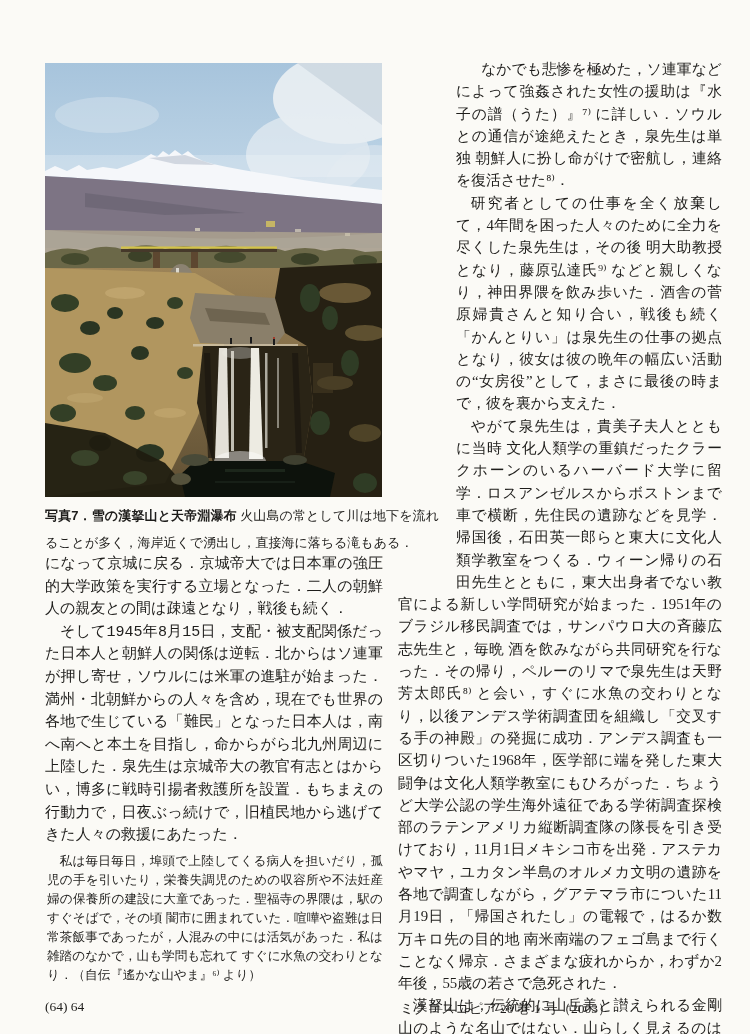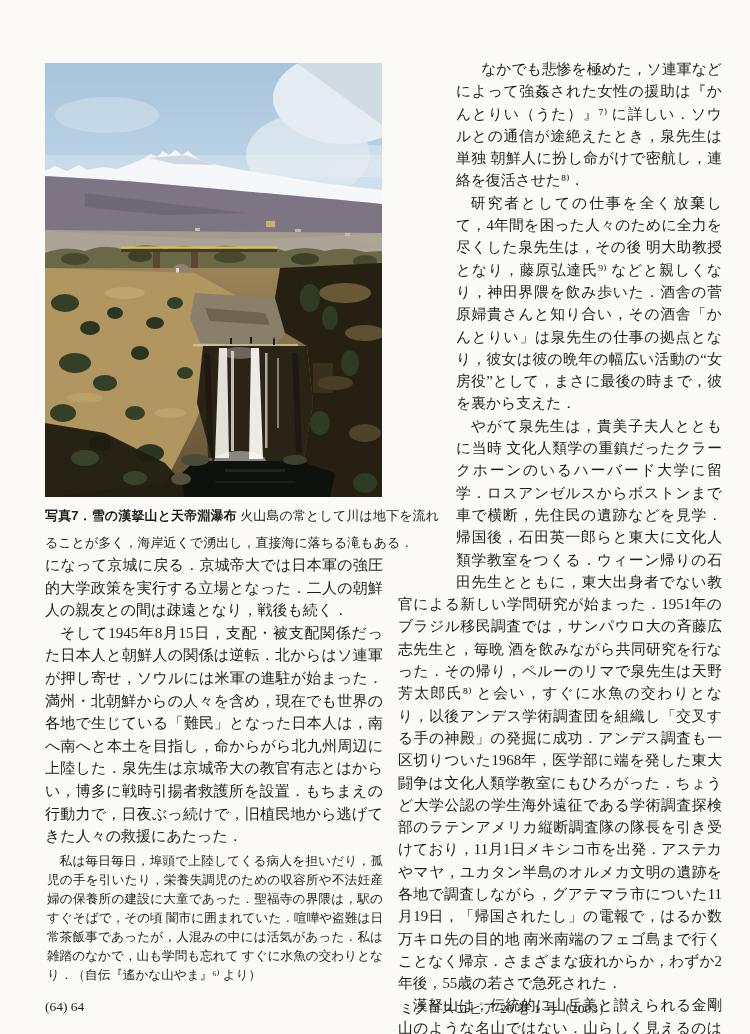--- a/index.html
+++ b/index.html
@@ -10,21 +10,21 @@
   }
   .photo{position:absolute;left:45px;top:63px;width:337px;height:434px;}
   .photo svg{display:block;width:100%;height:100%;}
   .caption{
     position:absolute;left:45px;top:502px;width:394px;
     font-size:13px;line-height:27px;text-align:justify;
   }
   .cap-label{font-family:"Liberation Sans","DejaVu Sans",sans-serif;font-weight:bold;}
   .left-body{
     position:absolute;left:45px;top:554px;width:338px;
-    font-size:15px;line-height:22.6px;text-align:justify;
+    font-size:15px;line-height:22.6px;text-align:justify;font-family:Liberation Mono, monospace;
   }
   .left-body p{margin:0;text-indent:1em;}
   .left-body p.cont{text-indent:0;}
   .quote{
     position:absolute;left:47px;top:852px;width:336px;
     font-size:12.6px;line-height:19px;text-align:justify;
   }
   .quote p{margin:0;text-indent:1em;}
   .right-col{
     position:absolute;left:398px;top:58px;width:324px;
@@ -188,22 +188,22 @@
     <p class="cont">になって京城に戻る．京城帝大では日本軍の強圧的大学政策を実行する立場となった．二人の朝鮮人の親友との間は疎遠となり，戦後も続く．</p>
     <p>そして1945年8月15日，支配・被支配関係だった日本人と朝鮮人の関係は逆転．北からはソ連軍が押し寄せ，ソウルには米軍の進駐が始まった．満州・北朝鮮からの人々を含め，現在でも世界の各地で生じている「難民」となった日本人は，南へ南へと本土を目指し，命からがら北九州周辺に上陸した．泉先生は京城帝大の教官有志とはからい，博多に戦時引揚者救護所を設置．もちまえの行動力で，日夜ぶっ続けで，旧植民地から逃げてきた人々の救援にあたった．</p>
   </div>
 
   <div class="quote">
     <p>私は毎日毎日，埠頭で上陸してくる病人を担いだり，孤児の手を引いたり，栄養失調児のための収容所や不法妊産婦の保養所の建設に大童であった．聖福寺の界隈は，駅のすぐそばで，その頃 闇市に囲まれていた．喧嘩や盗難は日常茶飯事であったが，人混みの中には活気があった．私は雑踏のなかで，山も学問も忘れて すぐに水魚の交わりとなり．（自伝『遙かな山やま』⁶⁾ より）</p>
   </div>
 
   <div class="right-col">
     <div class="spacer"></div>
-    <p class="first">なかでも悲惨を極めた，ソ連軍などによって強姦された女性の援助は『かんとりい（うた）』⁷⁾ に詳しい．ソウルとの通信が途絶えたとき，泉先生は単独 朝鮮人に扮し命がけで密航し，連絡を復活させた⁸⁾．</p>
-    <p>研究者としての仕事を全く放棄して，4年間を困った人々のために全力を尽くした泉先生は，その後 明大助教授となり，藤原弘達氏⁹⁾ などと親しくなり，神田界隈を飲み歩いた．酒舎の菅原婦貴さんと知り合い，その酒舎「かんとりい」は泉先生の仕事の拠点となり，彼女は彼の晩年の幅広い活動の“女房役”として，まさに最後の時まで，彼を裏から支えた．</p>
+    <p class="first">なかでも悲惨を極めた，ソ連軍などによって強姦された女性の援助は『水子の譜（うた）』⁷⁾ に詳しい．ソウルとの通信が途絶えたとき，泉先生は単独 朝鮮人に扮し命がけで密航し，連絡を復活させた⁸⁾．</p>
+    <p>研究者としての仕事を全く放棄して，4年間を困った人々のために全力を尽くした泉先生は，その後 明大助教授となり，藤原弘達氏⁹⁾ などと親しくなり，神田界隈を飲み歩いた．酒舎の菅原婦貴さんと知り合い，戦後も続く「かんとりい」は泉先生の仕事の拠点となり，彼女は彼の晩年の幅広い活動の“女房役”として，まさに最後の時まで，彼を裏から支えた．</p>
     <p>やがて泉先生は，貴美子夫人とともに当時 文化人類学の重鎮だったクラークホーンのいるハーバード大学に留学．ロスアンゼルスからボストンまで車で横断，先住民の遺跡などを見学．帰国後，石田英一郎らと東大に文化人類学教室をつくる．ウィーン帰りの石田先生とともに，東大出身者でない教官による新しい学問研究が始まった．1951年のブラジル移民調査では，サンパウロ大の斉藤広志先生と，毎晩 酒を飲みながら共同研究を行なった．その帰り，ペルーのリマで泉先生は天野芳太郎氏⁸⁾ と会い，すぐに水魚の交わりとなり，以後アンデス学術調査団を組織し「交叉する手の神殿」の発掘に成功．アンデス調査も一区切りついた1968年，医学部に端を発した東大闘争は文化人類学教室にもひろがった．ちょうど大学公認の学生海外遠征である学術調査探検部のラテンアメリカ縦断調査隊の隊長を引き受けており，11月1日メキシコ市を出発．アステカやマヤ，ユカタン半島のオルメカ文明の遺跡を各地で調査しながら，グアテマラ市についた11月19日，「帰国されたし」の電報で，はるか数万キロ先の目的地 南米南端のフェゴ島まで行くことなく帰京．さまざまな疲れからか，わずか2年後，55歳の若さで急死された．</p>
     <p>漢拏山は，伝統的に山岳美と讃えられる金剛山のような名山ではない．山らしく見えるのはその</p>
   </div>
 
   <div class="folio-left">(64) 64</div>
   <div class="folio-right">ミクロスコピア 20 巻 1 号（2003）</div>
 
 </div>
 
 </body></html>

